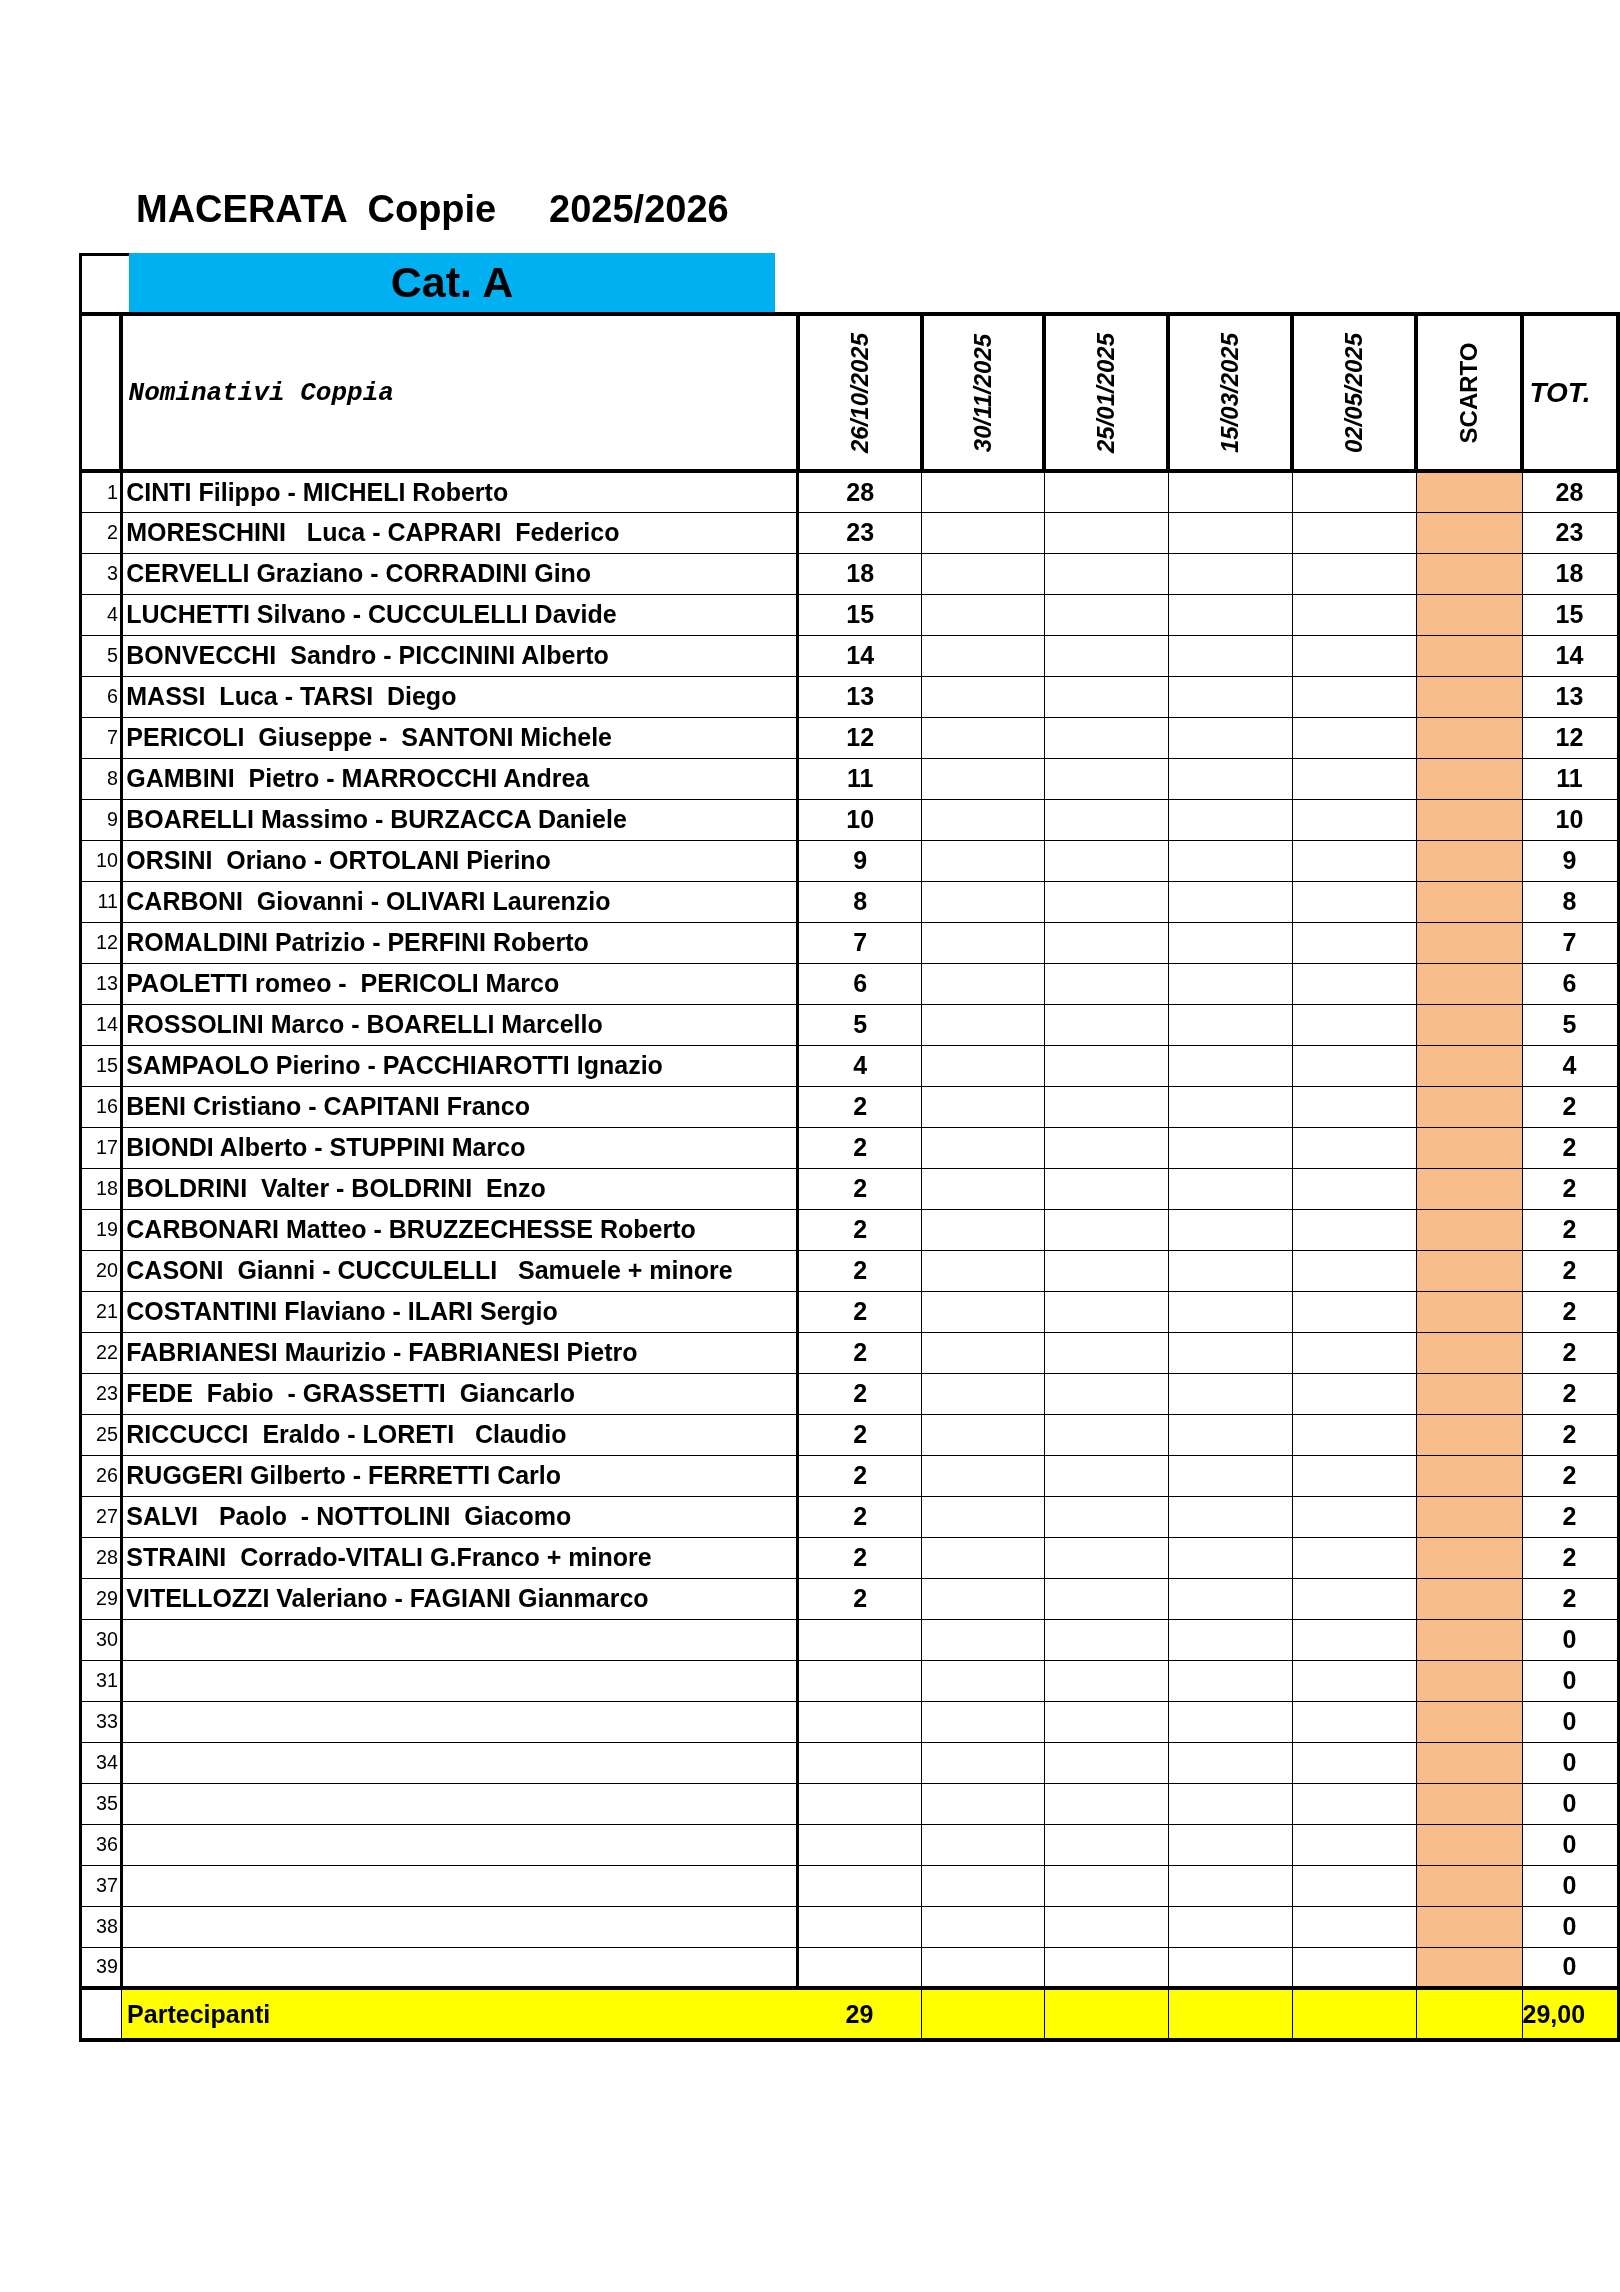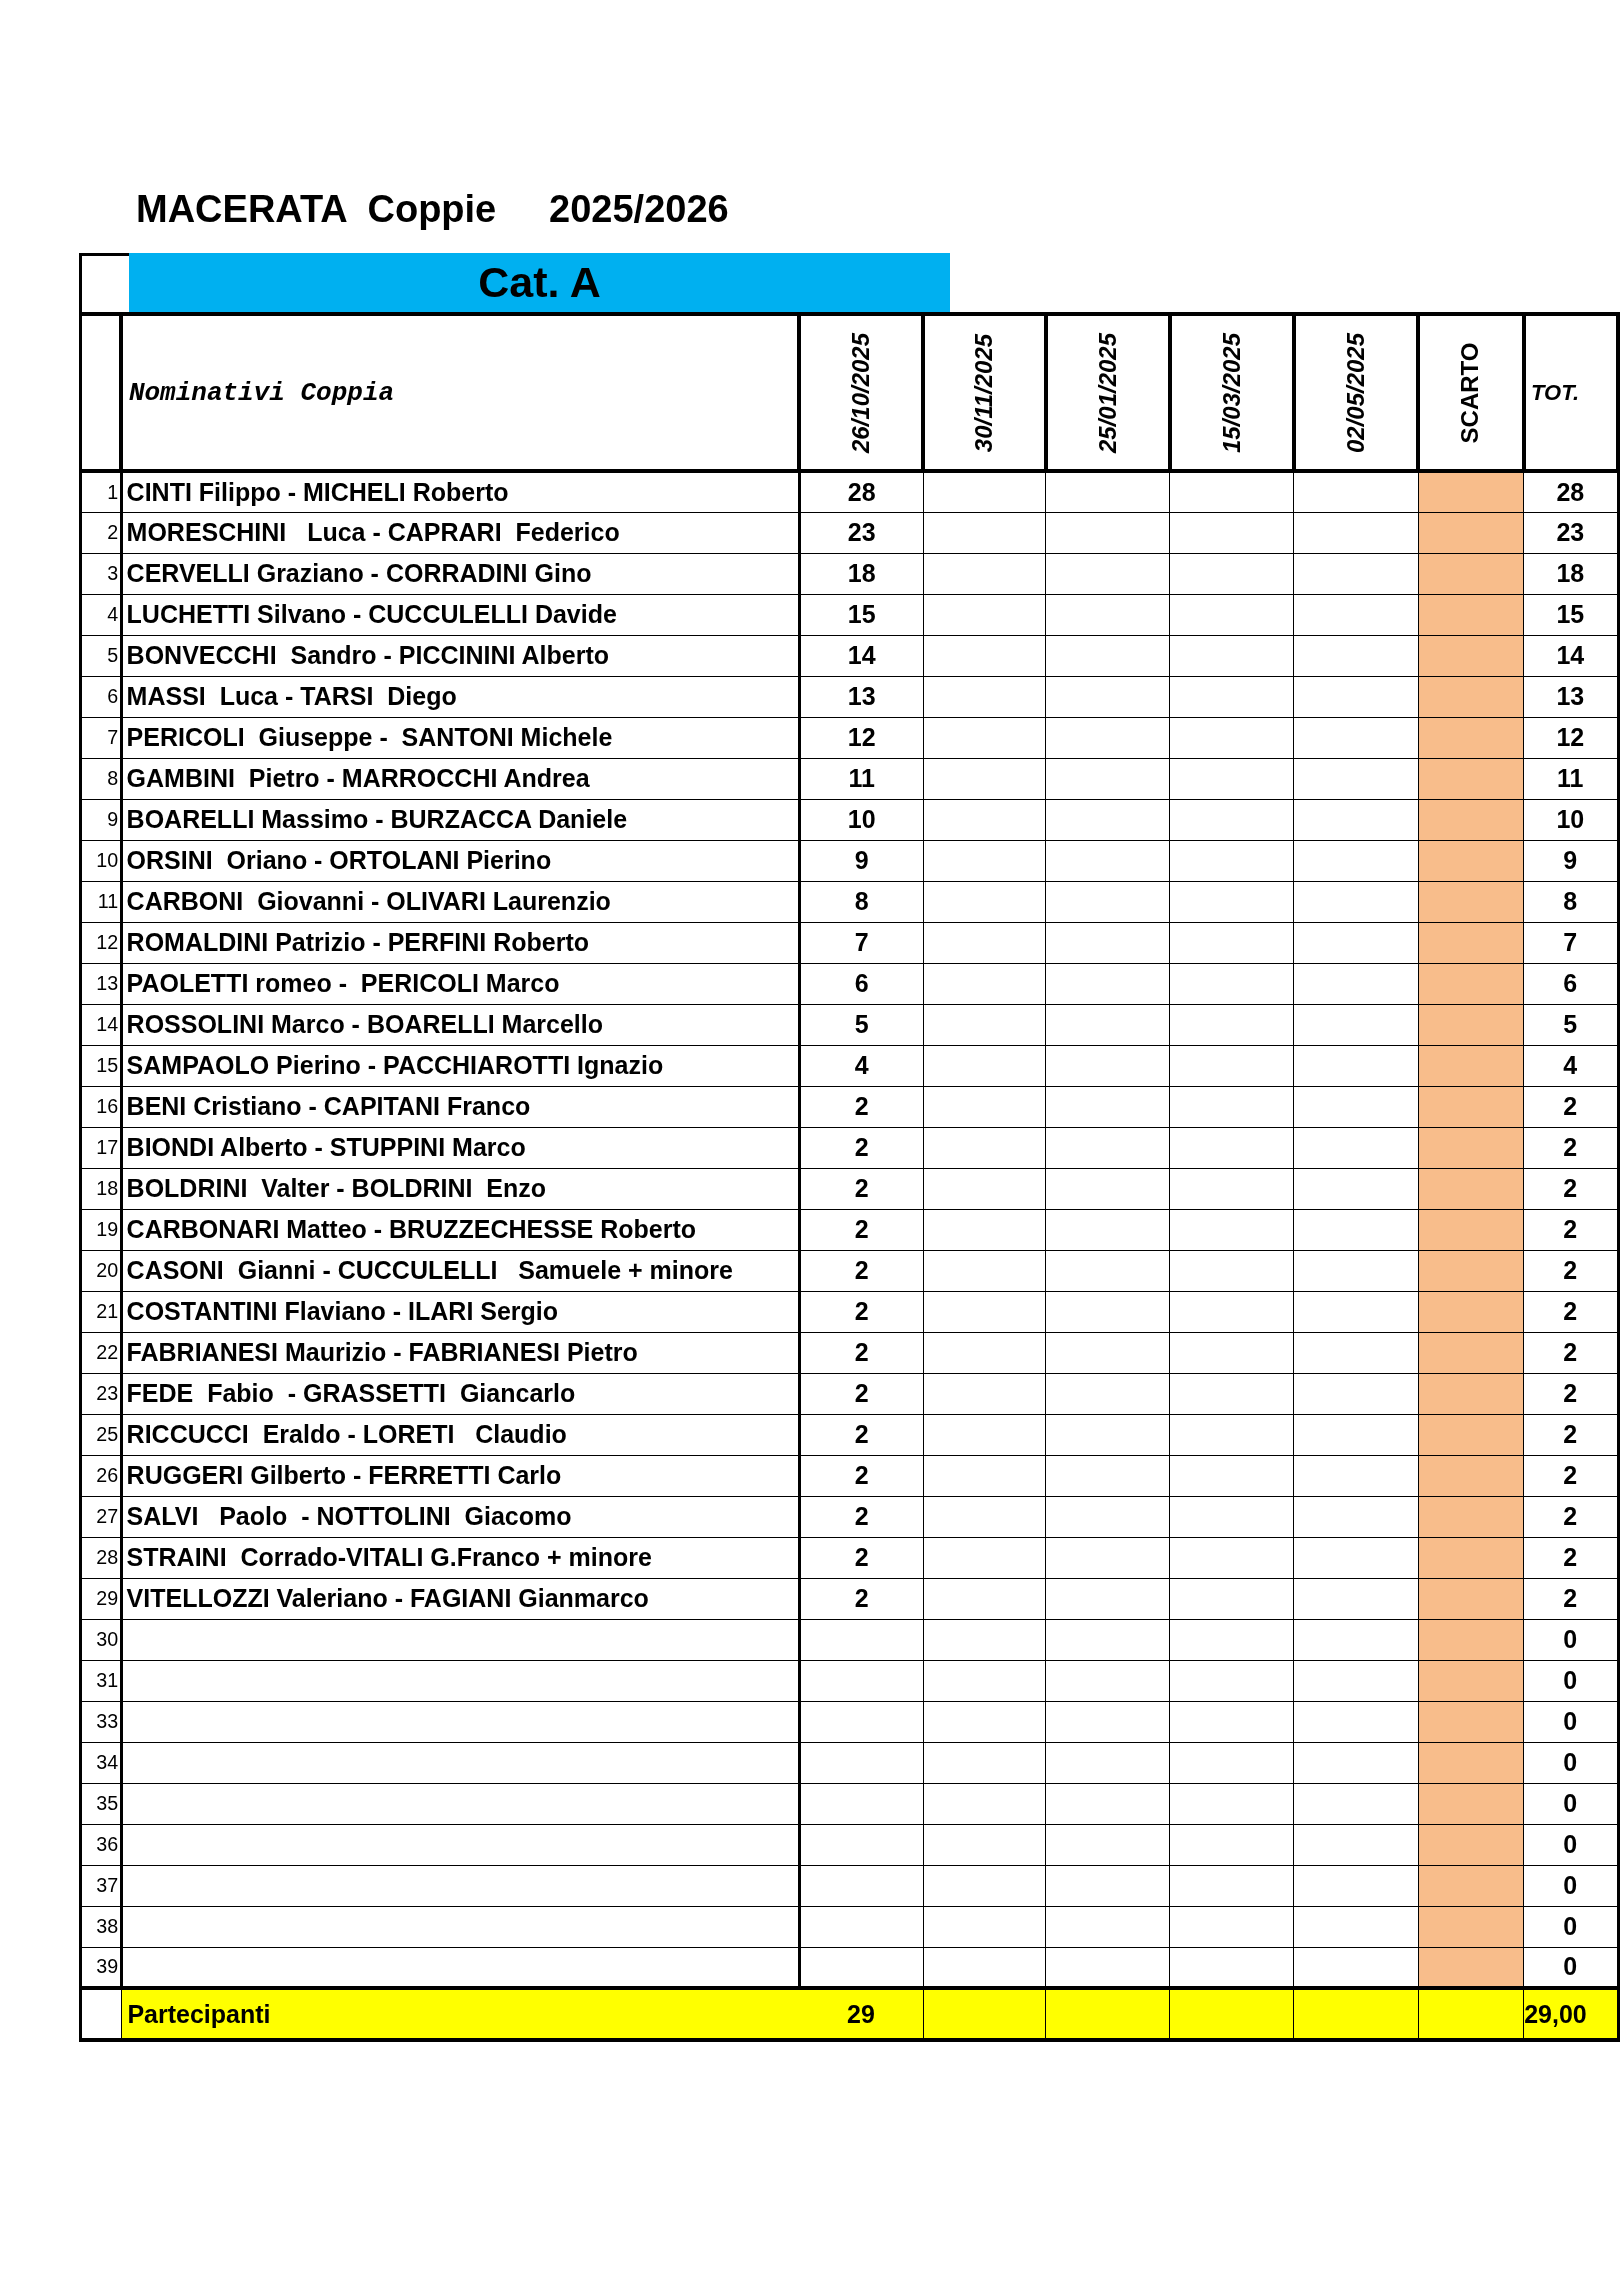--- a/index.html
+++ b/index.html
@@ -2,41 +2,41 @@
 <html style="font-size:14.3px"><head>
 <meta charset="utf-8">
 <style>
   html, body { margin: 0; padding: 0; background: #ffffff; }
   body { width: 1620px; height: 2293px; position: relative; overflow: hidden;
          font-family: "Liberation Sans", sans-serif; color: #000; }
   .doc-title { position: absolute; left: 136px; top: 188px; font-size: 38px; font-weight: bold;
                white-space: pre; letter-spacing: 0px; }
   .cat-corner { position: absolute; left: 79px; top: 253px; width: 50px; height: 59px;
                 border-top: 3.6px solid #000; border-left: 3.6px solid #000; box-sizing: border-box; }
-  .cat-banner { position: absolute; left: 129px; top: 253px; width: 821px; height: 59px;
+  .cat-banner { position: absolute; left: 129px; top: 253px; width: 646px; height: 59px;
                 background: #00b0f0; display: flex; align-items: center; justify-content: center;
                 font-size: 43px; font-weight: bold; }
   table.grid { position: absolute; left: 79px; top: 312px; border-collapse: collapse; table-layout: fixed; }
   table.grid td { border: 1.8px solid #000; padding: 0; box-sizing: border-box; }
   table.grid col.c-num { width: 49px; }
   table.grid col.c-name { width: 714px; }
   table.grid col.c-d1 { width: 81px; }
   table.grid col.c-d2 { width: 88px; }
   table.grid col.c-d3 { width: 105px; }
   table.grid col.c-d4 { width: 105px; }
   table.grid col.c-d5 { width: 106px; }
   table.grid col.c-scarto { width: 106px; }
   table.grid col.c-tot { width: 111px; }
   tr.head td { height: 157px; border-width: 4.5px; }
   tr.head td.h-num { border-left-width: 3.6px; border-right-width: 3.6px; }
   .h-name { font-size: 26px; font-weight: bold; font-style: italic; padding-left: 5.4px !important; vertical-align: middle; font-family: Liberation Mono, monospace; }
   .vert { display: flex; align-items: center; justify-content: center; height: 100%; }
   .vert span { transform: rotate(-90deg); white-space: nowrap; font-size: 24px; font-weight: bold; font-style: italic; display: inline-block; }
   .vert span.upright { font-style: normal; }
-  .h-tot { font-size: 22px; font-weight: bold; font-style: italic; padding-left: 5.4px !important; vertical-align: middle; }
+  .h-tot { font-size: 28px; font-weight: bold; font-style: italic; padding-left: 5.4px !important; vertical-align: middle; }
   tr.row td { height: 41px; font-size: 25px; font-weight: bold; }
   tr.row td.num { font-size: 19.7px; font-weight: normal; text-align: right; padding-right: 1.8px; border-left-width: 3.6px; }
   tr.row td.name { padding-left: 3.6px; white-space: pre; border-left-width: 3.6px; border-right-width: 3.6px; }
   tr.row td.pts { text-align: center; }
   tr.row td.scarto { background: #f8bd8b; }
   tr.row td.tot { text-align: center; border-right-width: 3.6px; }
   tr.row.thick-top td { border-top-width: 3.6px; }
   tr.foot td { height: 52px; background: #ffff00; font-size: 25px; font-weight: bold; border-top-width: 4.5px; border-bottom-width: 4.5px; }
   tr.foot td.num { background: #ffffff; border-left-width: 3.6px; }
   tr.foot td.label { font-style: normal; padding-left: 5.4px; border-right: none; }

